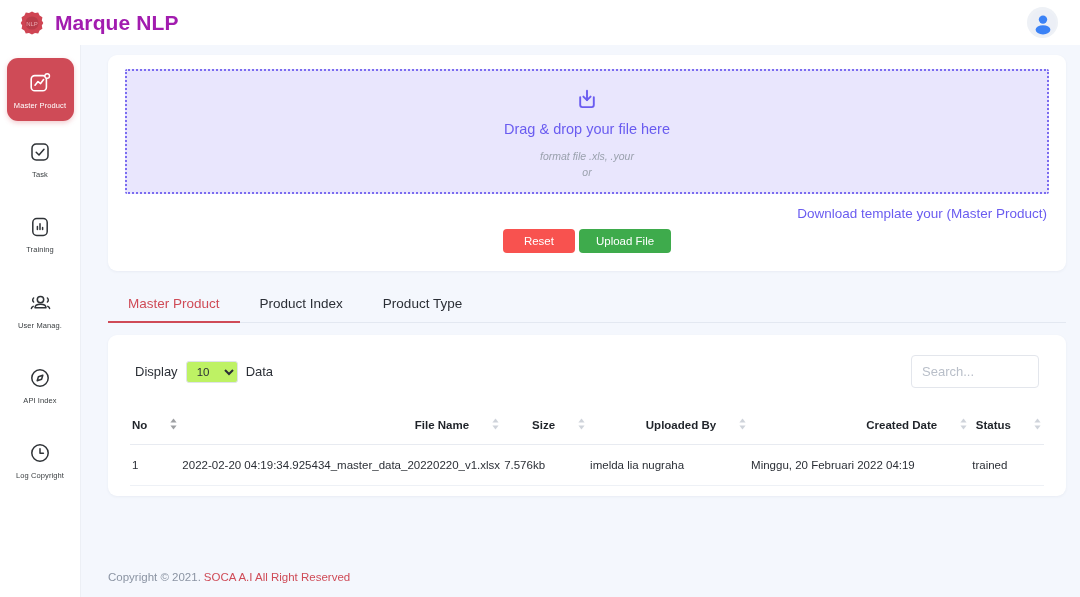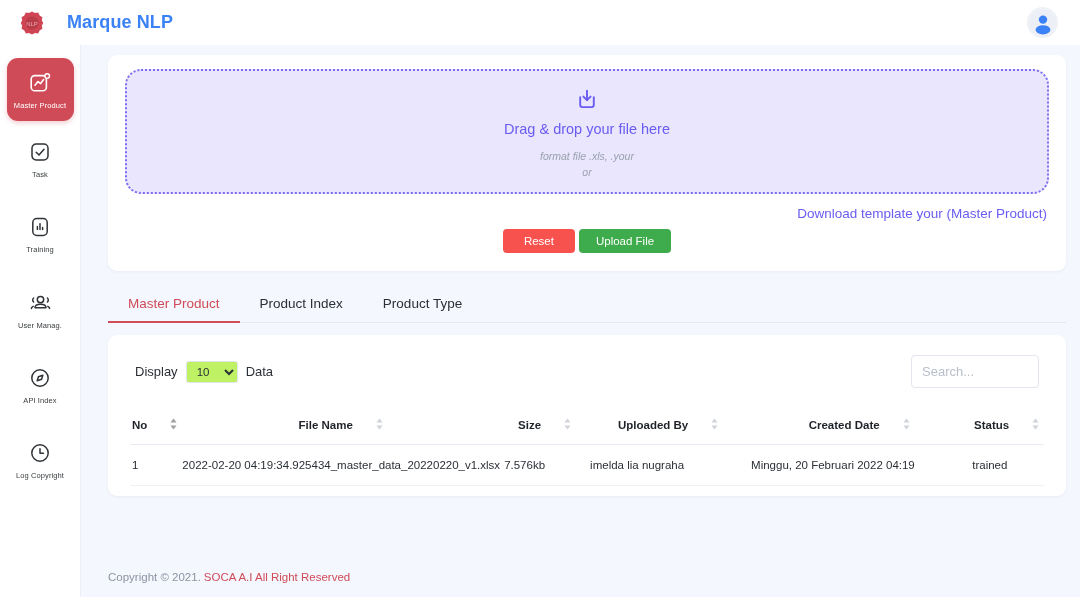--- a/index.html
+++ b/index.html
@@ -17,23 +17,22 @@
     background: #ffffff;
     display: flex; align-items: center;
     z-index: 20;
   }
   #brand { display: flex; align-items: center; margin-left: 18px; }
   #brand-mark {
     width: 28px; height: 28px; margin-right: 9px;
     display: flex; align-items: center; justify-content: center;
   }
   #brand-title {
-    font-size: 18px; font-weight: bold; color: #3b82f6;
+    font-size: 21px; font-weight: bold; color: #a21caf;
     letter-spacing: .1px;
-    margin-left: 12px;
   }
   #avatar {
     position: absolute; right: 22px; top: 7px;
     width: 31px; height: 31px; border-radius: 50%;
     background: #eef1f6;
     display: flex; align-items: center; justify-content: center;
   }
 
   
   #sidebar {
@@ -81,21 +80,21 @@
 
   
   #upload-card { padding: 14px 17px 18px 17px; }
   #upload-title {
     text-align: center; font-size: 19px; color: #7e8896;
     font-weight: normal; padding: 8px 0 14px 0;
   }
   #dropzone {
     border: 2px dotted #7b6cf0;
     background: #e9e6fd;
-    border-radius: 16px;
+    border-radius: 2px;
     height: 125px;
     display: flex; flex-direction: column;
     align-items: center; justify-content: center;
     cursor: pointer;
   }
   #dz-icon { margin-bottom: 4px; }
   #dz-main { font-size: 14.5px; color: #6a5cf0; margin-bottom: 10px; }
   #dz-format { font-size: 10.5px; color: #9aa1ad; font-style: italic; line-height: 1.9; }
   #dz-or { font-size: 10.5px; color: #9aa1ad; font-style: italic; }
   #download-row { text-align: right; padding: 10px 2px 0 0; }
@@ -158,21 +157,21 @@
   }
   #search-input::placeholder { color: #b9bfc9; }
 
   table { width: 100%; border-collapse: collapse; margin-top: 22px; }
   thead th {
     font-size: 11.5px; color: #1f2329; font-weight: bold;
     text-align: left; padding: 8px 2px 12px 2px;
     border-bottom: 1px solid #e8ebf1;
     white-space: nowrap;
   }
-  .th-inner { display: flex; align-items: center; justify-content: center; gap: 22px; }
+  .th-inner { display: flex; align-items: center; justify-content: flex-end; gap: 22px; }
   .sort-ico { flex: 0 0 auto; opacity: .45; cursor: pointer; }
   tbody td {
     font-size: 11.5px; color: #2b2f36;
     padding: 14px 2px; border-bottom: 1px solid #eef1f6;
     white-space: nowrap;
   }
   .col-no { width: 42px; }
   .col-size { width: 88px; }
   .col-uploader { width: 165px; }
   .col-date { width: 225px; }

